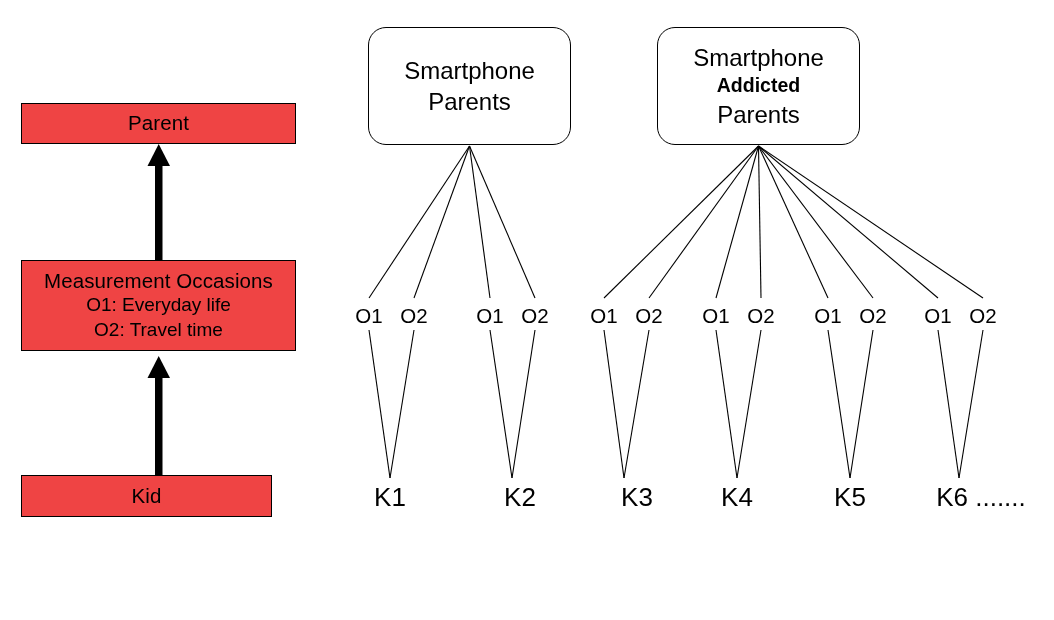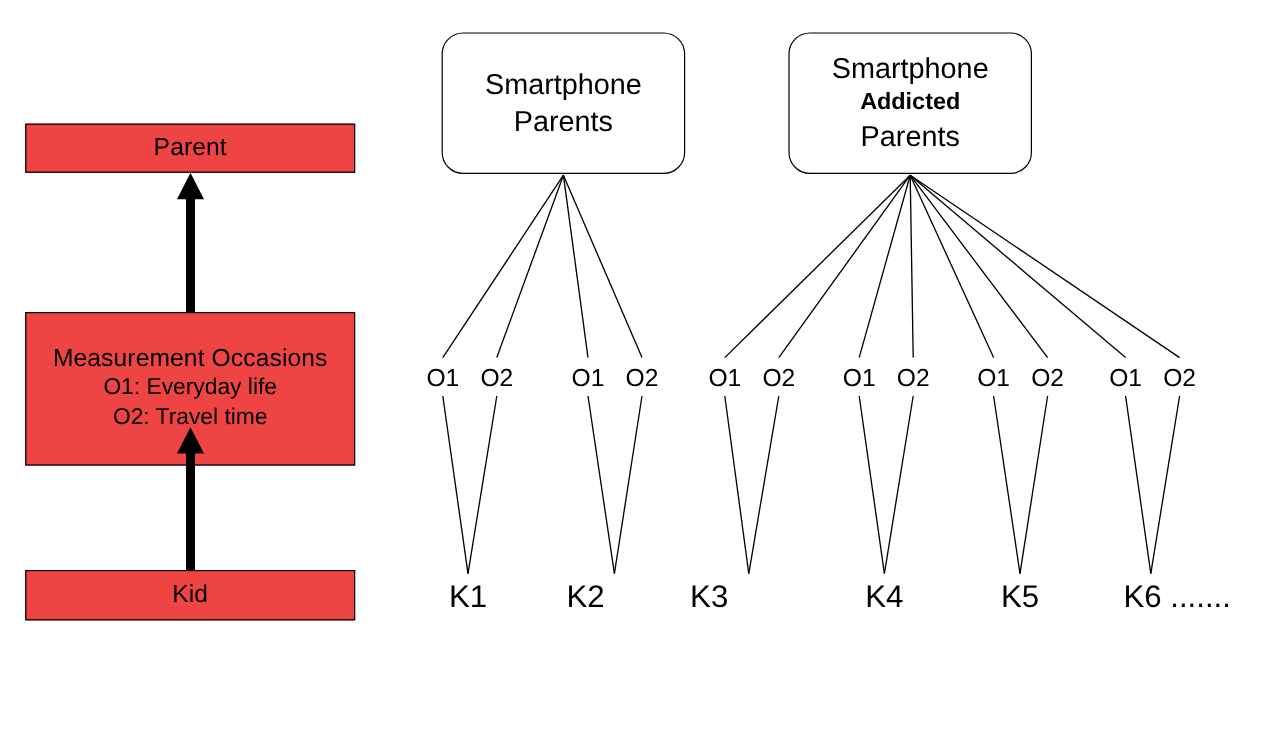--- a/index.html
+++ b/index.html
@@ -35,22 +35,22 @@
     font-size: 20.5px;
     line-height: 1.18;
     letter-spacing: .1px;
   }
   .lbox .sub {
     font-size: 19px;
     line-height: 1.30;
   }
 
   #box-parent { left: 21px;  top: 103px; width: 275px; height: 41px; }
-  #box-meas   { left: 21px;  top: 260px; width: 275px; height: 128px; text-align: right; }
-  #box-kid    { left: 21px;  top: 475px; width: 275px; height: 42px; }
+  #box-meas   { left: 21px;  top: 260px; width: 275px; height: 91px; text-align: right; }
+  #box-kid    { left: 21px;  top: 475px; width: 251px; height: 42px; }
 
   .svg-layer {
     position: absolute;
     left: 0; top: 0;
     width: 1054px;
     height: 620px;
     pointer-events: none;
   }
 
   
@@ -201,20 +201,20 @@
   <div class="olabel" style="left:716px; top:306px;">O1</div>
   <div class="olabel" style="left:761px; top:306px;">O2</div>
 
   <div class="olabel" style="left:828px; top:306px;">O1</div>
   <div class="olabel" style="left:873px; top:306px;">O2</div>
 
   <div class="olabel" style="left:938px; top:306px;">O1</div>
   <div class="olabel" style="left:983px; top:306px;">O2</div>
 
   <div class="klabel" style="left:390px; top:484px;">K1</div>
-  <div class="klabel" style="left:488px; top:484px;">K2</div>
-  <div class="klabel" style="left:591px; top:484px;">K3</div>
+  <div class="klabel" style="left:520px; top:484px;">K2</div>
+  <div class="klabel" style="left:637px; top:484px;">K3</div>
   <div class="klabel" style="left:737px; top:484px;text-align:center;">K4</div>
   <div class="klabel" style="left:850px; top:484px;">K5</div>
   <div class="klabel" style="left:981px; top:484px;">K6 .......</div>
 
 
 </div>
 
 </body></html>

